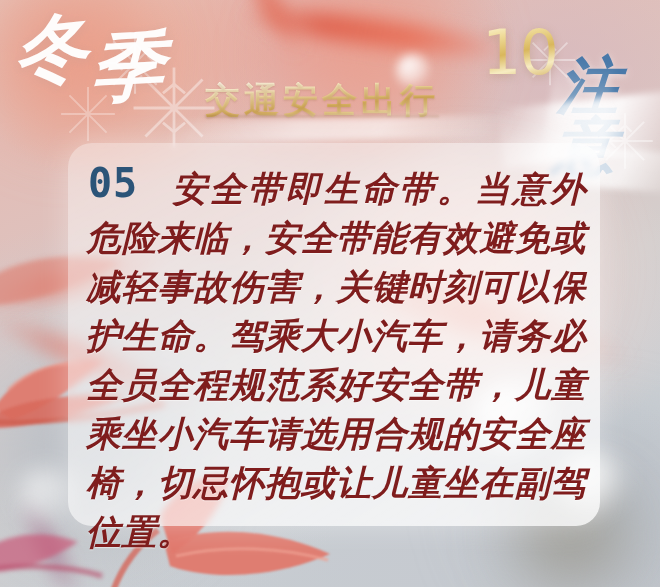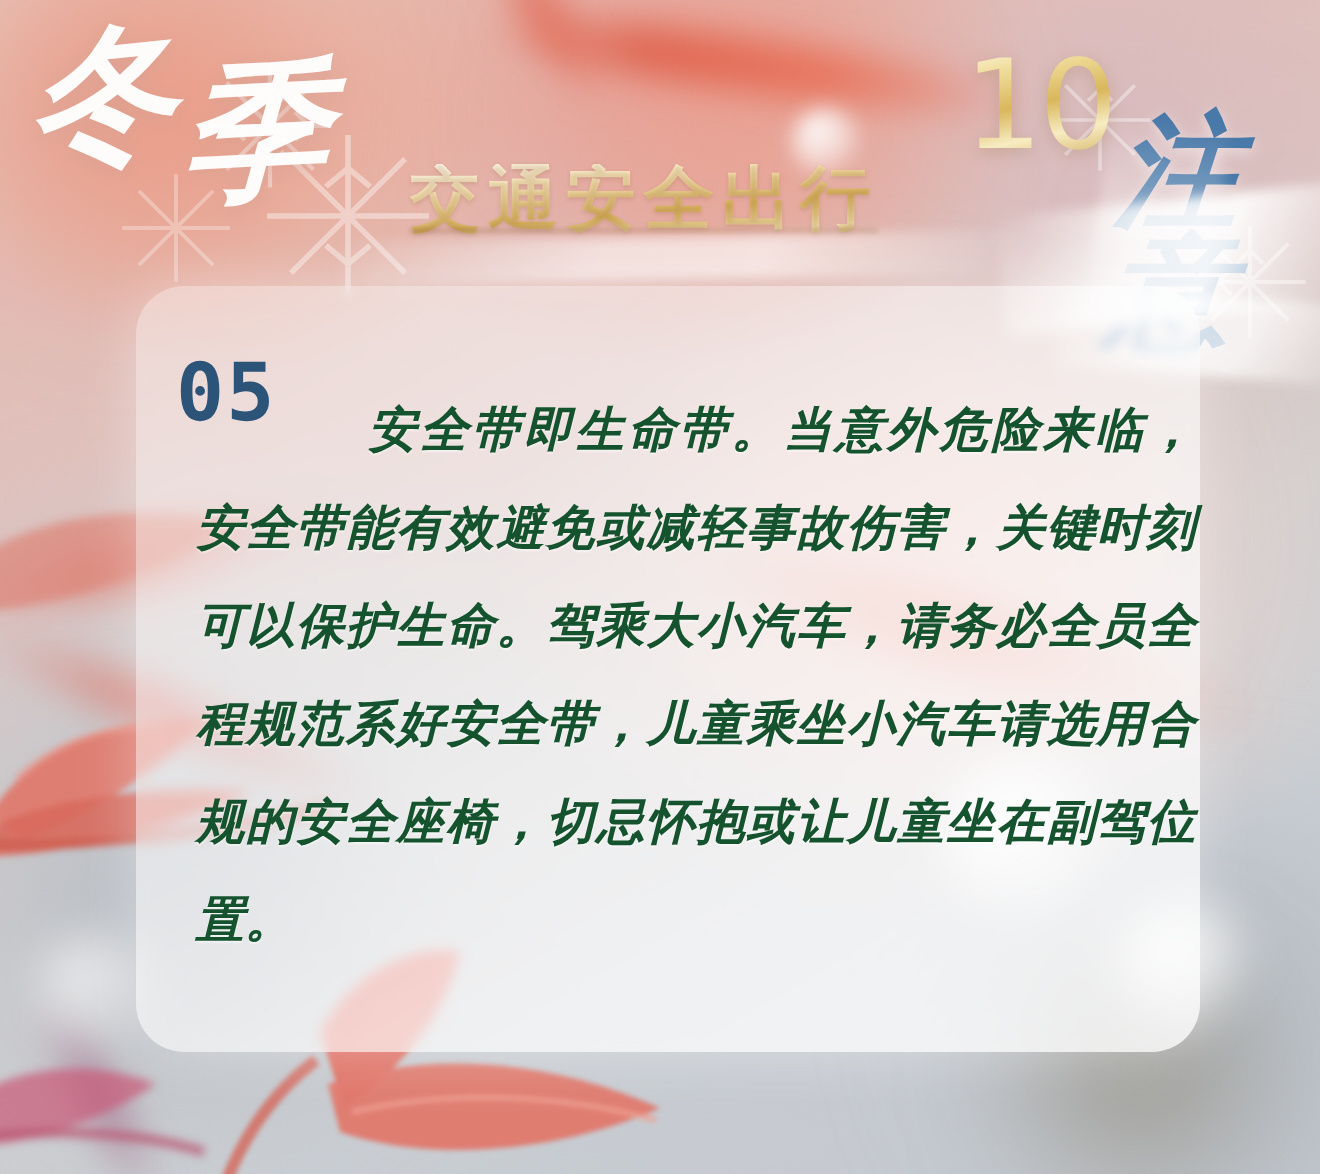--- a/index.html
+++ b/index.html
@@ -157,48 +157,48 @@
     border-radius: 24px;
     background: linear-gradient(150deg, rgba(255,255,255,0.40) 0%, rgba(255,255,255,0.55) 38%, rgba(255,255,255,0.72) 72%, rgba(255,255,255,0.80) 100%);
     backdrop-filter: blur(3px);
     box-shadow: 0 0 30px rgba(255,255,255,0.35);
   }
 
   
   .body-wrap {
     position: absolute;
     left: 68px;
-    top: 157px;
+    top: 143px;
     width: 532px;
     height: 279px;
   }
   .num-badge {
     position: absolute;
     left: 20px;
     top: 20px;
     font-family: "DejaVu Sans Mono", "Liberation Mono", monospace;
     font-size: 40px;
     font-weight: 700;
     letter-spacing: 1px;
     color: #2b5478;
     line-height: 1;
   }
   .para {
     position: absolute;
     left: 18px;
     top: 22px;
     width: 500px;
-    margin: 12px;
+    margin: 0;
     font-family: "DejaVu Sans", "Liberation Sans", sans-serif;
-    font-size: 24px;
+    font-size: 35px;
     font-weight: 700;
     font-style: italic;
     line-height: 49px;
     letter-spacing: 0.5px;
-    color: #14532d;
+    color: #7f1d1d;
     text-indent: 86px;
     text-align: justify;
     text-justify: inter-character;
     text-shadow: 0 1px 1px rgba(255,255,255,0.5);
   }
 </style>
 </head>
 <body>
 
 <div id="poster">

